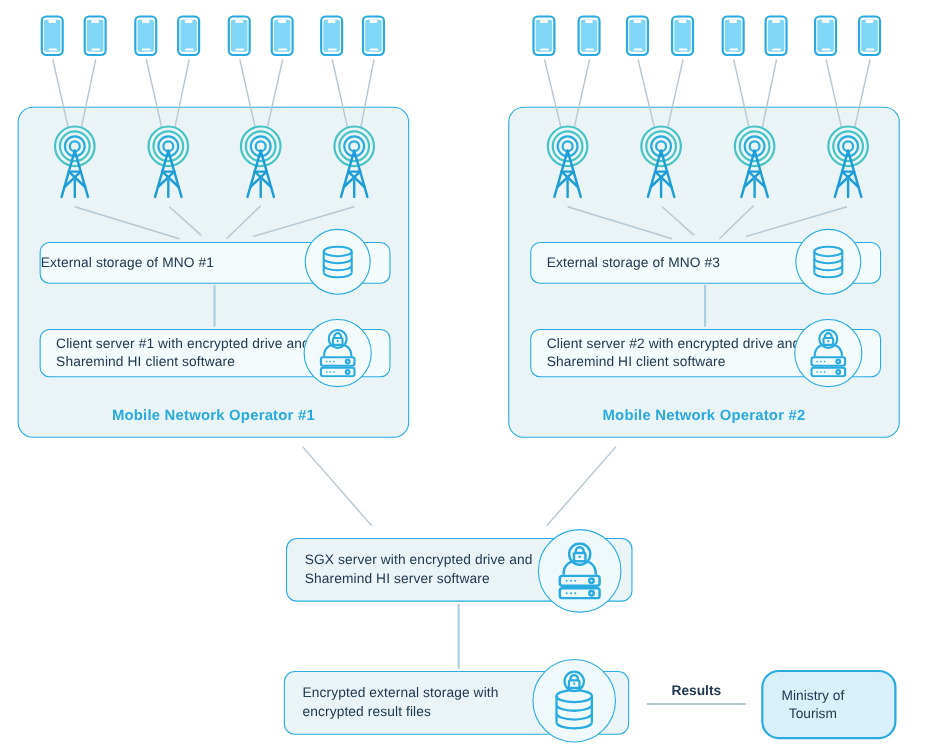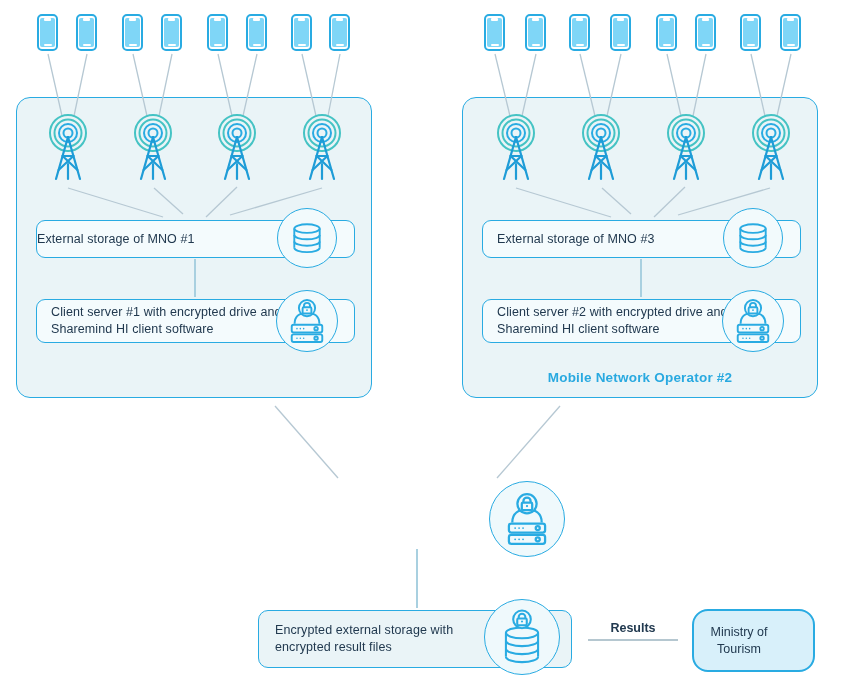--- a/index.html
+++ b/index.html
@@ -209,22 +209,26 @@
     <svg width="34" height="32" viewBox="0 0 36 34">
         <use href="#db"></use>
       </svg>
   </div>
   <div class="badge" style="left:722px;top:290px;width:62px;height:62px">
     <svg width="42" height="44" viewBox="0 0 44 46">
         <use href="#lockserver"></use>
       </svg>
   </div>
 
+  <div class="mno-label" style="left:16px;top:370px">Mobile Network Operator #1</div>
   <div class="mno-label" style="left:462px;top:370px">Mobile Network Operator #2</div>
 
+  <div class="box" style="left:260px;top:489px;width:315px;height:58px;padding-left:16px;background:#EAF4F7;border-radius:10px">
+    <span class="txt" style="width:235px">SGX server with encrypted drive and Sharemind HI server software</span>
+  </div>
   <div class="badge" style="left:489px;top:481px;width:76px;height:76px;background:#EFF9FC">
     <svg width="50" height="52" viewBox="0 0 44 46">
         <use href="#lockserver"></use>
       </svg>
   </div>
 
   <div class="box" style="left:258px;top:610px;width:314px;height:58px;padding-left:16px;background:#EAF4F7;border-radius:10px">
     <span class="txt" style="width:215px">Encrypted external storage with encrypted result files</span>
   </div>
   <div class="badge" style="left:484px;top:599px;width:76px;height:76px;background:#EFF9FC">

